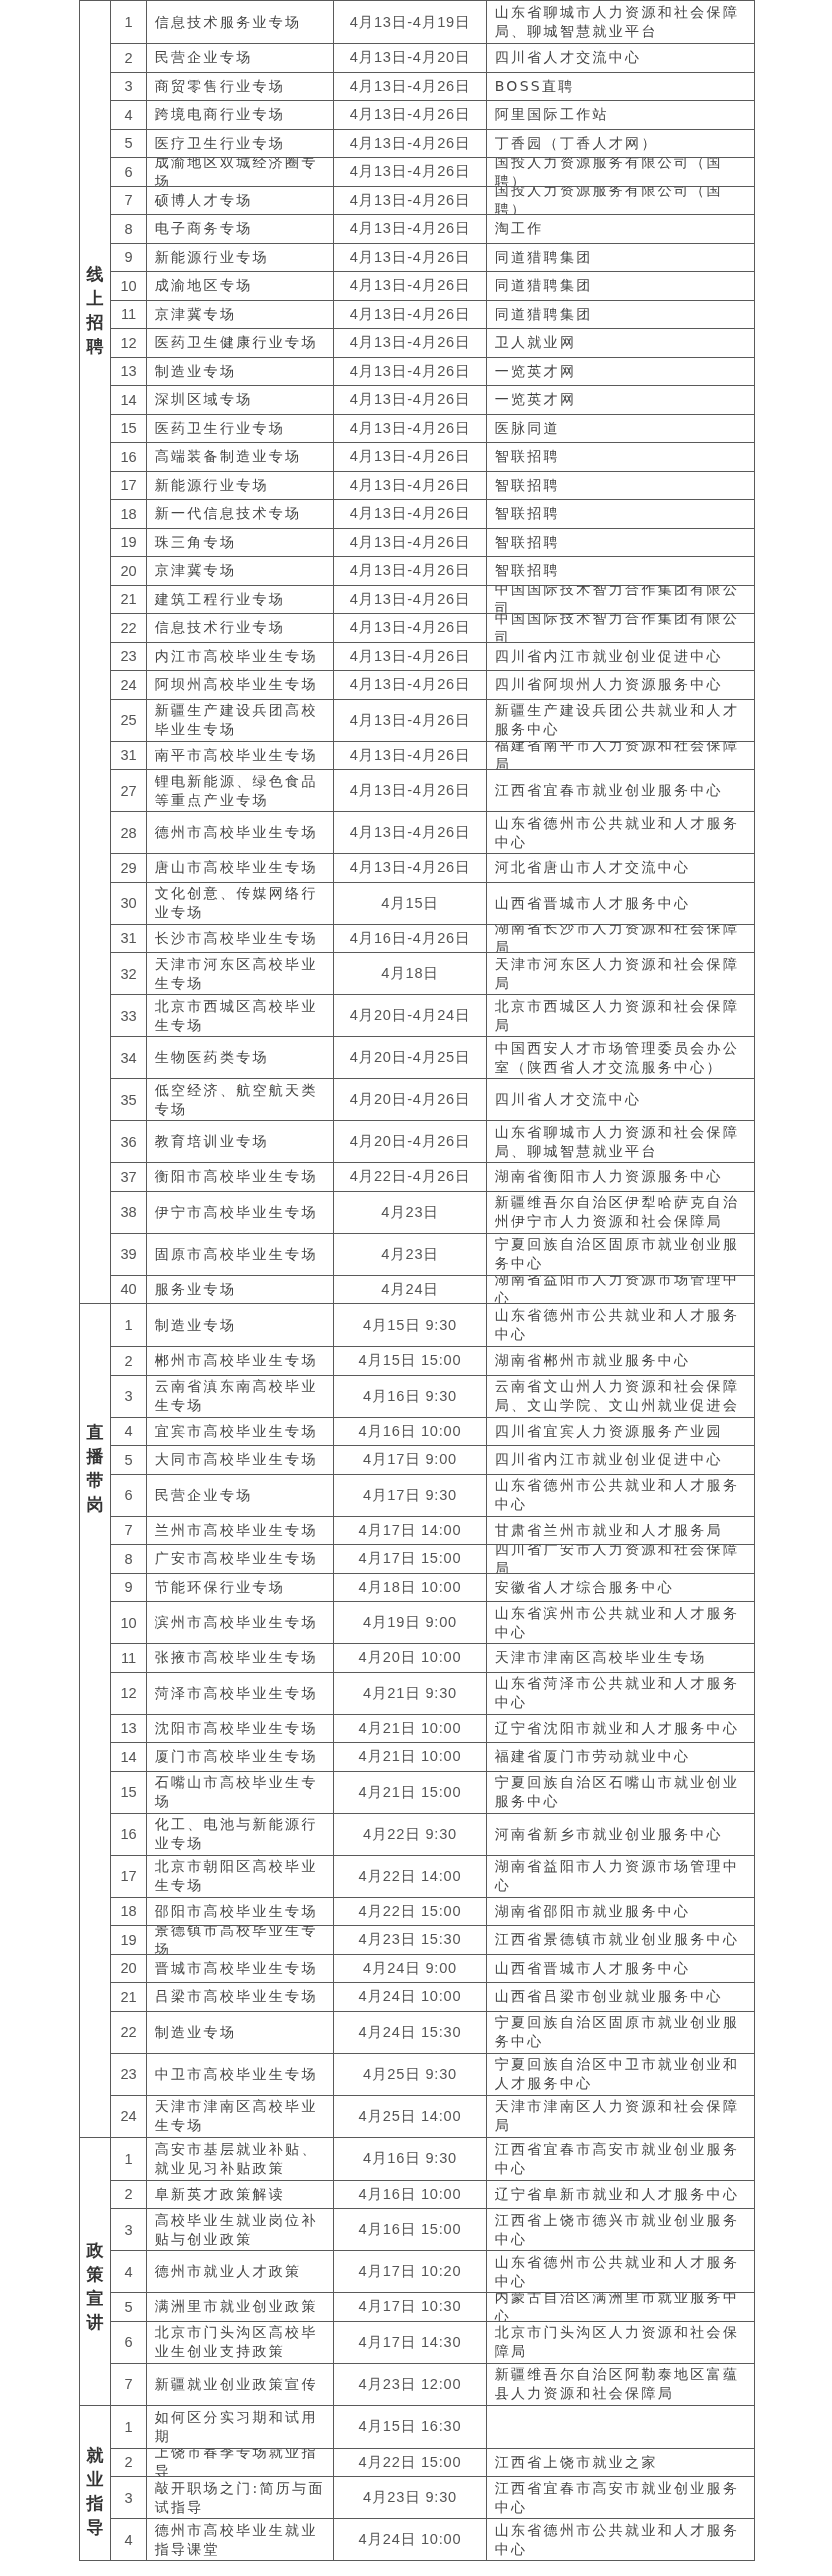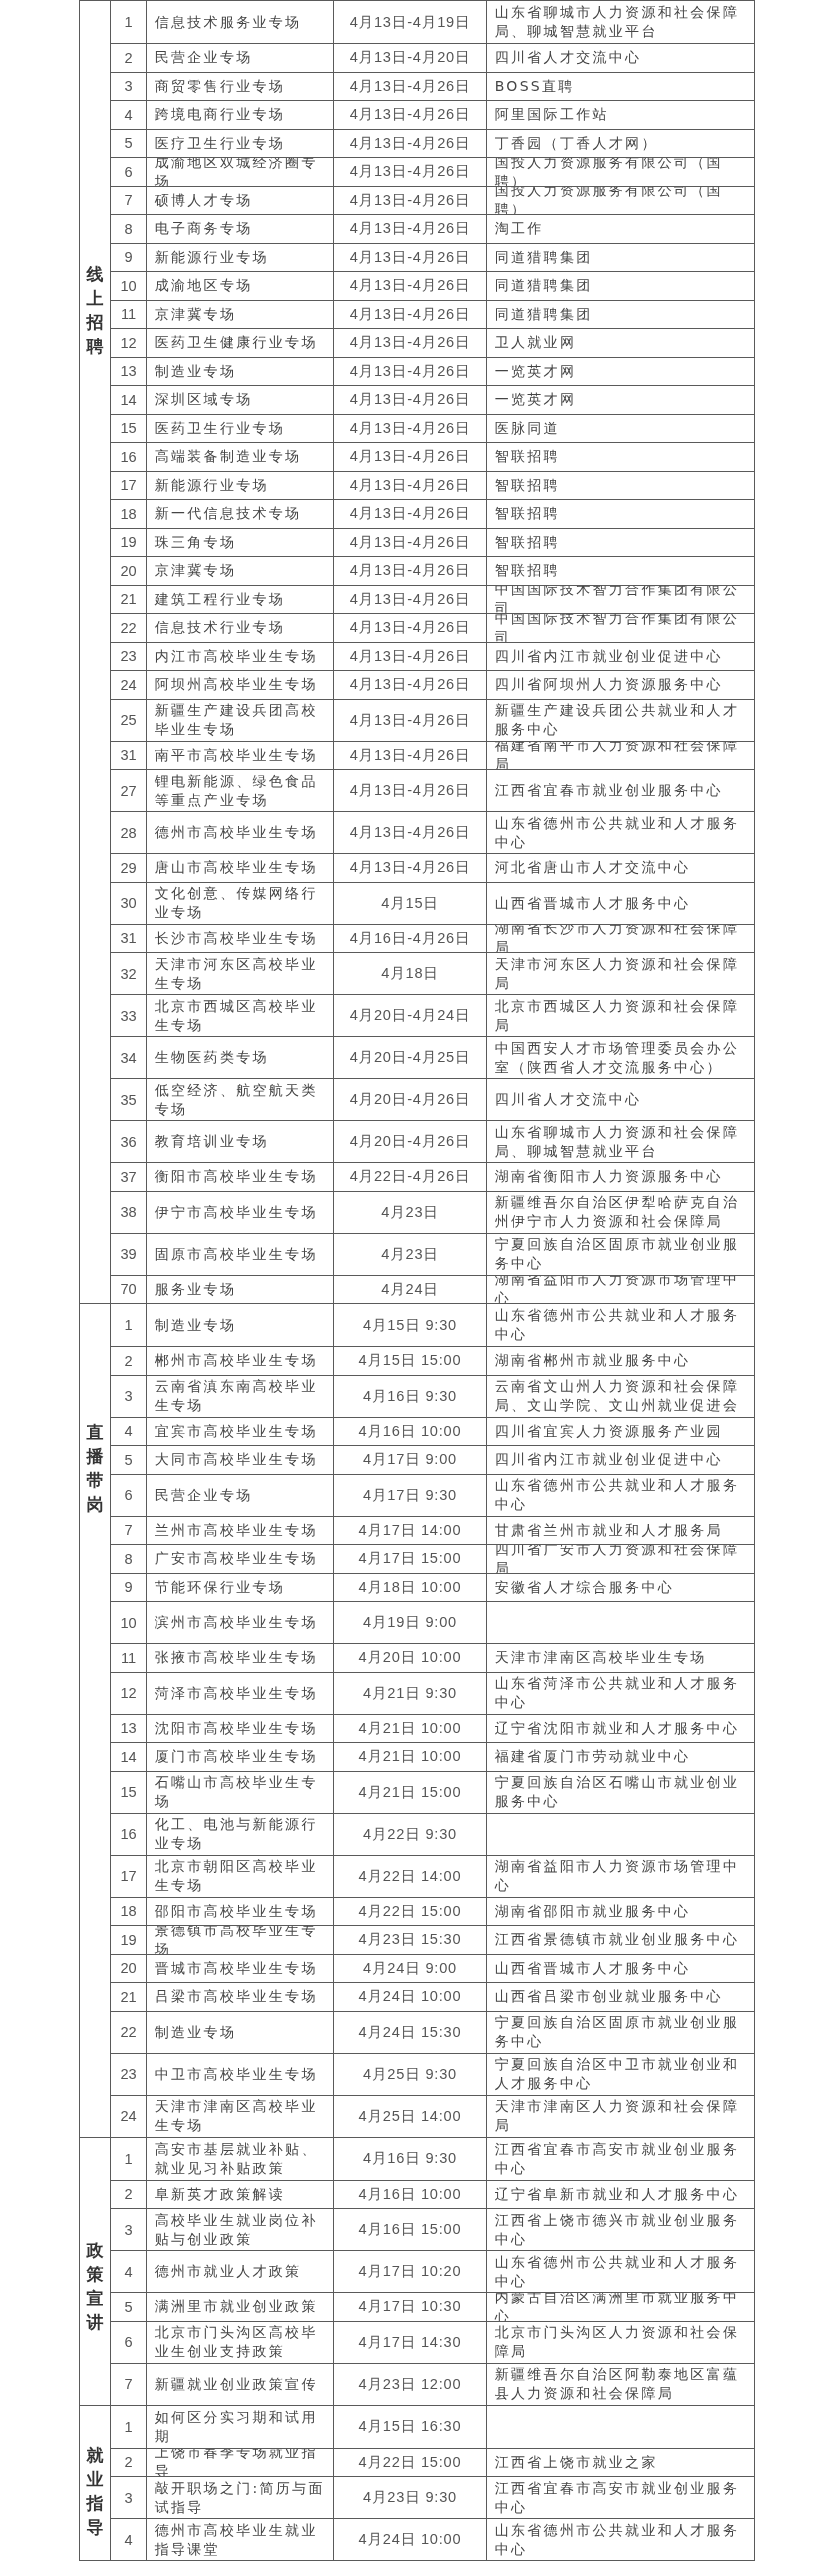--- a/index.html
+++ b/index.html
@@ -269,21 +269,21 @@
     <div class="cell c-date">4月23日</div>
     <div class="cell c-org">新疆维吾尔自治区伊犁哈萨克自治州伊宁市人力资源和社会保障局</div>
   </div>
         <div class="row double">
     <div class="cell c-num">39</div>
     <div class="cell c-name">固原市高校毕业生专场</div>
     <div class="cell c-date">4月23日</div>
     <div class="cell c-org">宁夏回族自治区固原市就业创业服务中心</div>
   </div>
         <div class="row single">
-    <div class="cell c-num">70</div>
+    <div class="cell c-num">40</div>
     <div class="cell c-name">服务业专场</div>
     <div class="cell c-date">4月24日</div>
     <div class="cell c-org">湖南省益阳市人力资源市场管理中心</div>
   </div>
       </div>
   </div>
     <div class="section">
     <div class="cat">
       <div class="cat-label" style="top: 116px;">
           <div>直</div>
@@ -344,20 +344,21 @@
         <div class="row single">
     <div class="cell c-num">9</div>
     <div class="cell c-name">节能环保行业专场</div>
     <div class="cell c-date">4月18日 10:00</div>
     <div class="cell c-org">安徽省人才综合服务中心</div>
   </div>
         <div class="row double">
     <div class="cell c-num">10</div>
     <div class="cell c-name">滨州市高校毕业生专场</div>
     <div class="cell c-date">4月19日 9:00</div>
+    <div class="cell c-org">山东省滨州市公共就业和人才服务中心</div>
   </div>
         <div class="row single">
     <div class="cell c-num">11</div>
     <div class="cell c-name">张掖市高校毕业生专场</div>
     <div class="cell c-date">4月20日 10:00</div>
     <div class="cell c-org">天津市津南区高校毕业生专场</div>
   </div>
         <div class="row double">
     <div class="cell c-num">12</div>
     <div class="cell c-name">菏泽市高校毕业生专场</div>
@@ -379,20 +380,21 @@
         <div class="row double">
     <div class="cell c-num">15</div>
     <div class="cell c-name">石嘴山市高校毕业生专场</div>
     <div class="cell c-date">4月21日 15:00</div>
     <div class="cell c-org">宁夏回族自治区石嘴山市就业创业服务中心</div>
   </div>
         <div class="row double">
     <div class="cell c-num">16</div>
     <div class="cell c-name">化工、电池与新能源行业专场</div>
     <div class="cell c-date">4月22日 9:30</div>
+    <div class="cell c-org">河南省新乡市就业创业服务中心</div>
   </div>
         <div class="row double">
     <div class="cell c-num">17</div>
     <div class="cell c-name">北京市朝阳区高校毕业生专场</div>
     <div class="cell c-date">4月22日 14:00</div>
     <div class="cell c-org">湖南省益阳市人力资源市场管理中心</div>
   </div>
         <div class="row single">
     <div class="cell c-num">18</div>
     <div class="cell c-name">邵阳市高校毕业生专场</div>

